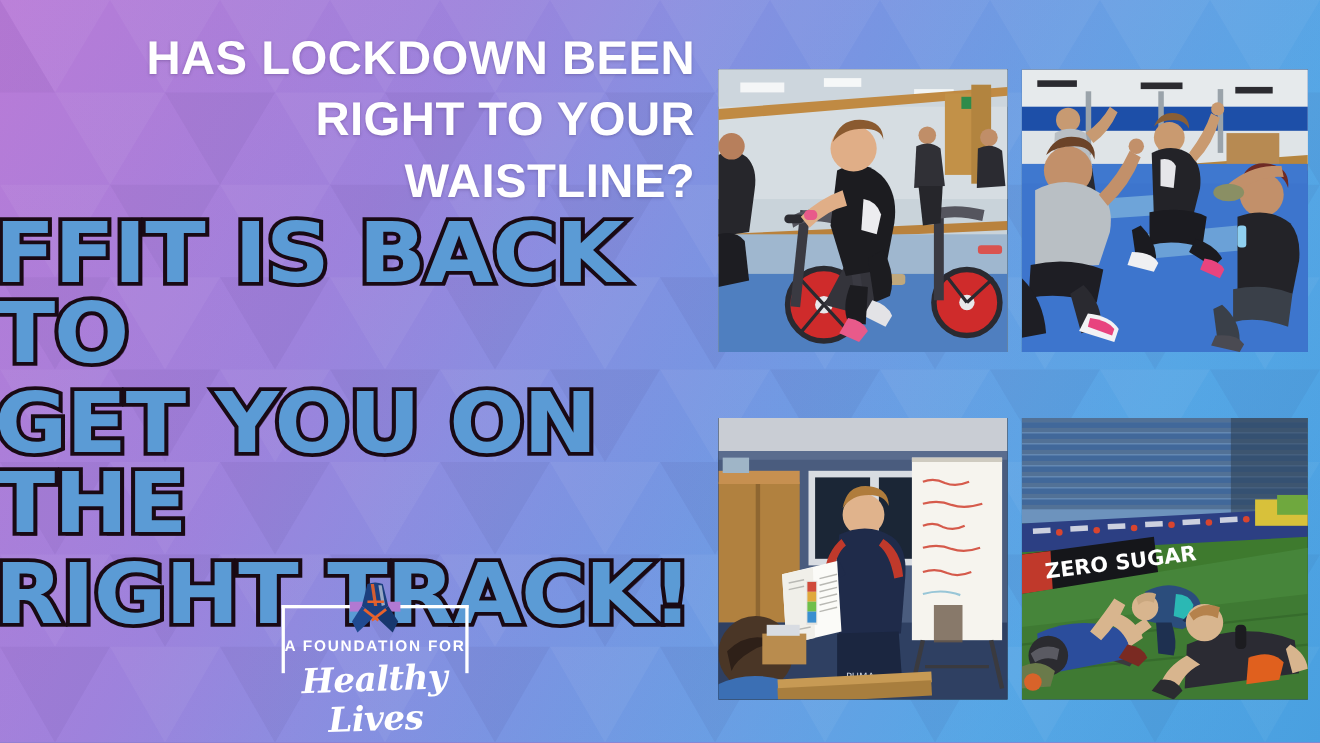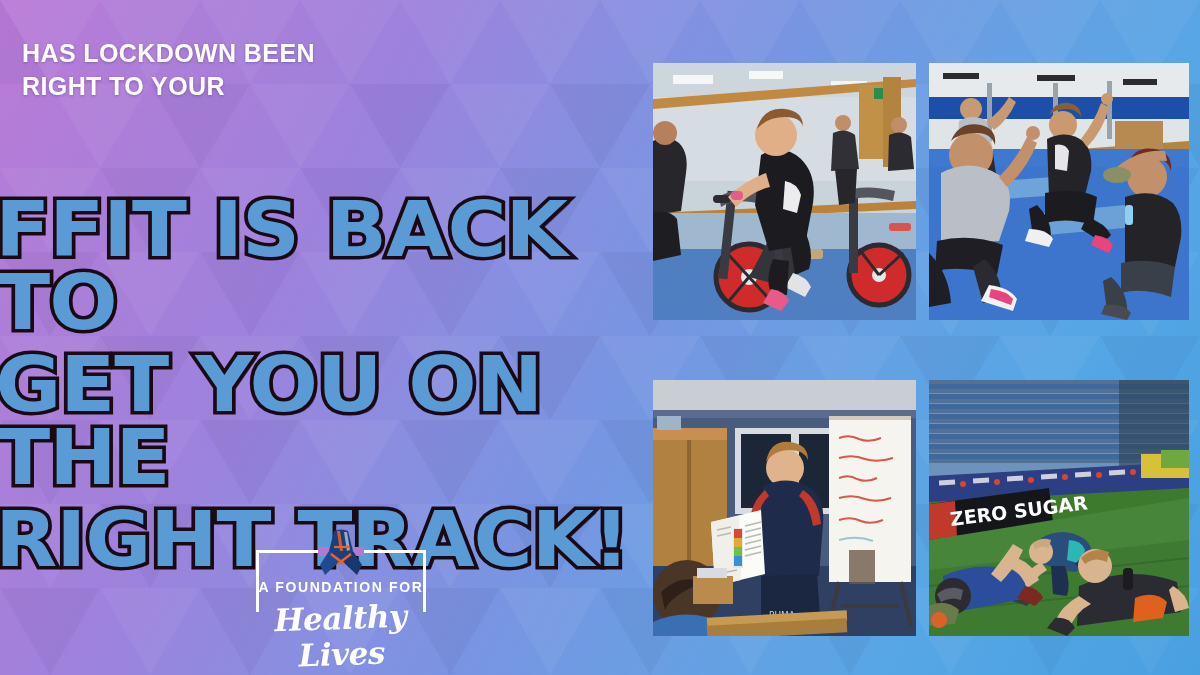--- a/index.html
+++ b/index.html
@@ -34,28 +34,27 @@
     position:absolute; inset:0;
     background:linear-gradient(110deg, rgba(190,120,220,.22) 0%, rgba(120,140,225,.05) 45%, rgba(70,160,225,.20) 100%);
     pointer-events:none;
   }
 
   
   .subhead {
     position:absolute;
     left:22px; top:26px;
     width:610px;
-    text-align:left;
+    text-align:right;
     color:#ffffff;
     font-weight:bold;
-    font-size:25px;
+    font-size:43px;
     line-height:1.30;
     letter-spacing:.4px;
     text-shadow:0 1px 3px rgba(40,20,70,.28);
-    margin-top:11px;
   }
   .subhead .l { display:block; white-space:nowrap; }
 
   .mainhead {
     position:absolute;
     left:14px; top:194px;
     width:625px;
     text-align:left;
   }
   .mainhead .ml {
@@ -268,20 +267,21 @@
         <polygon points="800,588 900,588 850,675"></polygon>
         <polygon points="1000,588 1100,588 1050,675"></polygon>
       </g>
     </svg>
   </div>
   <div class="tint"></div>
 
   <div class="subhead">
     <span class="l">HAS LOCKDOWN BEEN</span>
     <span class="l">RIGHT TO YOUR</span>
+    <span class="l">WAISTLINE?</span>
   </div>
 
   <div class="mainhead">
     <span class="ml">FFIT IS BACK TO</span>
     <span class="ml">GET YOU ON THE</span>
     <span class="ml">RIGHT TRACK!</span>
   </div>
 
   <div class="logo">
     <div class="bracket"></div>

